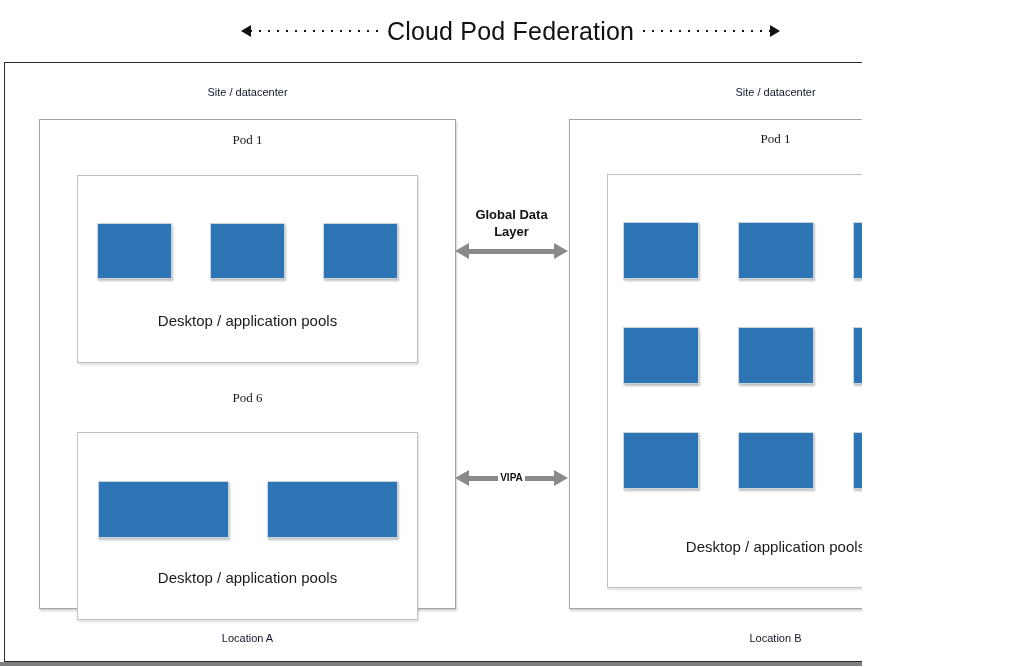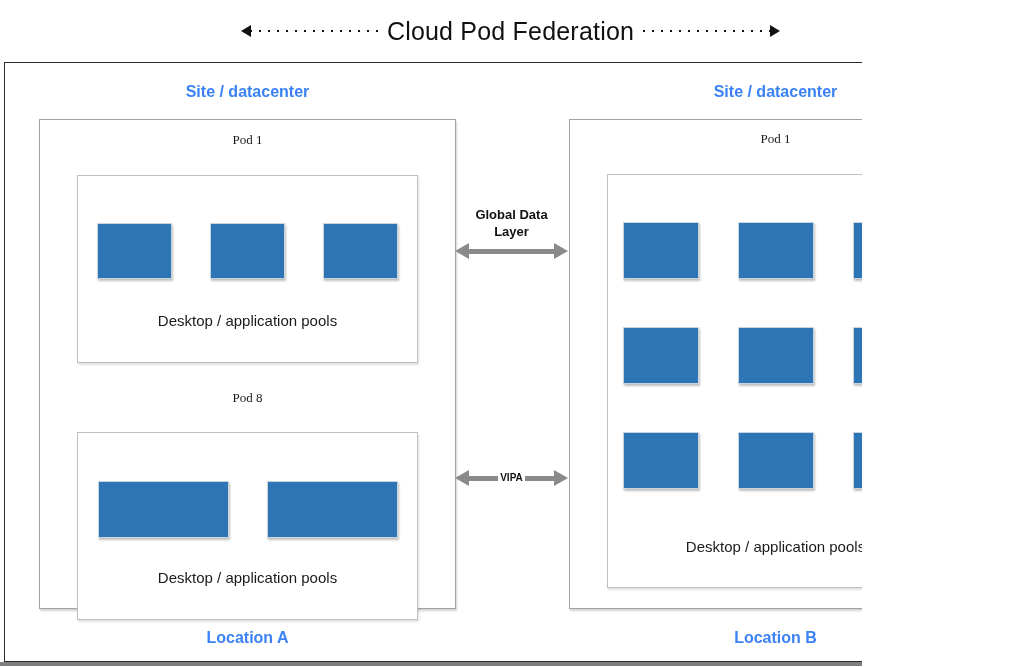--- a/index.html
+++ b/index.html
@@ -20,21 +20,21 @@
   .title-arrow.left .head { left:0; border-right:10px solid #111; }
   .title-arrow.right .head { right:0; border-left:10px solid #111; }
 
   
   .outer-box { position:absolute; left:4px; top:62px; width:1013px; height:600px;
                border:1px solid #2b2b2b; background:#fff; }
   .bottom-bar { position:absolute; left:0; top:662px; width:1021px; height:4px; background:#7f7f7f; }
 
   
   .site-label, .location-label { position:absolute; height:20px; line-height:20px;
-      text-align:center; font-size:16px; color:#3b82f6;font-weight:bold; }
+      text-align:center; font-size:11px; color:#0f172a; }
   .site-label.left, .location-label.left { left:34px; width:417px; }
   .site-label.right, .location-label.right { left:564px; width:413px; }
   .site-label { top:19px; }
   .location-label { top:565px; }
 
   .site-box { position:absolute; top:56px; height:490px; background:#fff;
       border:1.5px solid #a3a3a3; box-shadow:1px 2px 2px rgba(0,0,0,0.18); }
   .site-box.left { left:34px; width:417px; }
   .site-box.right { left:564px; width:413px; }
 
@@ -108,21 +108,21 @@
     <div class="site-box left">
       <div class="pod-name first">Pod 1</div>
       <div class="pool-box l1">
         <div class="blocks-row">
           <div class="pool-block"></div>
           <div class="pool-block"></div>
           <div class="pool-block"></div>
         </div>
         <div class="pool-label">Desktop / application pools</div>
       </div>
-      <div class="pod-name second">Pod 8</div>
+      <div class="pod-name second">Pod 6</div>
       <div class="pool-box l2">
         <div class="blocks-row">
           <div class="pool-block"></div>
           <div class="pool-block"></div>
         </div>
         <div class="pool-label">Desktop / application pools</div>
       </div>
     </div>
 
     <div class="site-box right">

